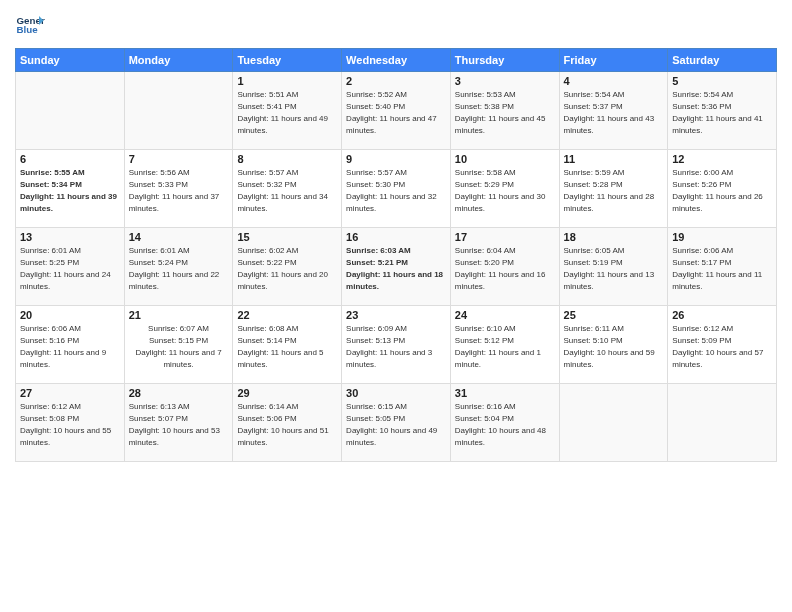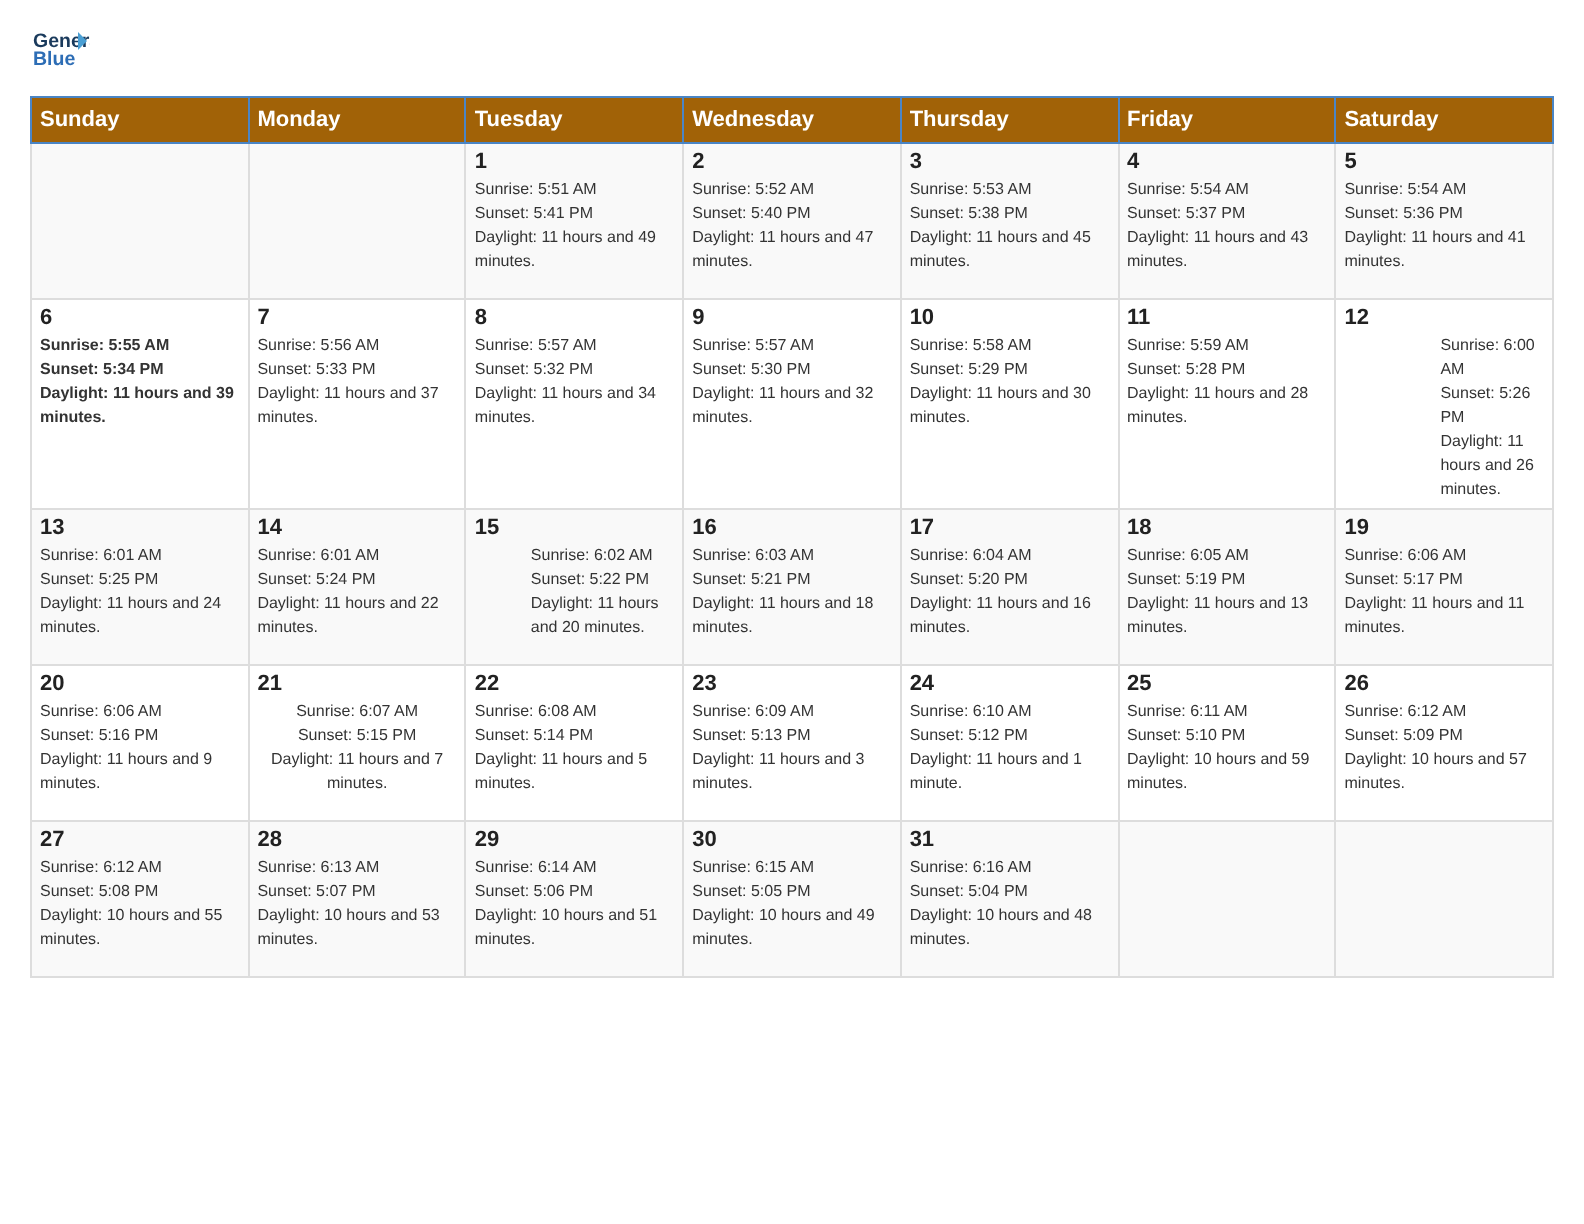--- a/index.html
+++ b/index.html
@@ -43,21 +43,21 @@
     .location {
       font-size: 14px;
       color: #444;
     }
     table {
       width: 100%;
       border-collapse: collapse;
       table-layout: fixed;
     }
     thead tr {
-      background: #a16207;
+      background: #3b82f6;
     }
     thead th {
       color: #fff;
       font-size: 11px;
       font-weight: 600;
       padding: 5px 4px;
       text-align: left;
       border: 1px solid #4a85c5;
     }
     tbody tr {
@@ -188,47 +188,47 @@
 Daylight: 11 hours and 30 minutes.</div>
           </td>
           <td>
             <div class="day-num">11</div>
             <div class="day-info" style="white-space: pre-line;">Sunrise: 5:59 AM
 Sunset: 5:28 PM
 Daylight: 11 hours and 28 minutes.</div>
           </td>
           <td>
             <div class="day-num">12</div>
-            <div class="day-info" style="white-space: pre-line; margin-left: 48px;">Sunrise: 6:00 AM
+            <div class="day-info" style="white-space: pre-line;">Sunrise: 6:00 AM
 Sunset: 5:26 PM
 Daylight: 11 hours and 26 minutes.</div>
           </td>
         </tr>
         <tr>
           <td>
             <div class="day-num">13</div>
             <div class="day-info" style="white-space: pre-line;">Sunrise: 6:01 AM
 Sunset: 5:25 PM
 Daylight: 11 hours and 24 minutes.</div>
           </td>
           <td>
             <div class="day-num">14</div>
             <div class="day-info" style="white-space: pre-line;">Sunrise: 6:01 AM
 Sunset: 5:24 PM
 Daylight: 11 hours and 22 minutes.</div>
           </td>
           <td>
             <div class="day-num">15</div>
-            <div class="day-info" style="white-space: pre-line; margin-left: 28px;">Sunrise: 6:02 AM
+            <div class="day-info" style="white-space: pre-line;">Sunrise: 6:02 AM
 Sunset: 5:22 PM
 Daylight: 11 hours and 20 minutes.</div>
           </td>
           <td>
             <div class="day-num">16</div>
-            <div class="day-info" style="white-space: pre-line;">Sunrise: 6:03 AM
+            <div class="day-info" style="white-space: pre-line; font-weight: bold;">Sunrise: 6:03 AM
 Sunset: 5:21 PM
 Daylight: 11 hours and 18 minutes.</div>
           </td>
           <td>
             <div class="day-num">17</div>
             <div class="day-info" style="white-space: pre-line;">Sunrise: 6:04 AM
 Sunset: 5:20 PM
 Daylight: 11 hours and 16 minutes.</div>
           </td>
           <td>

